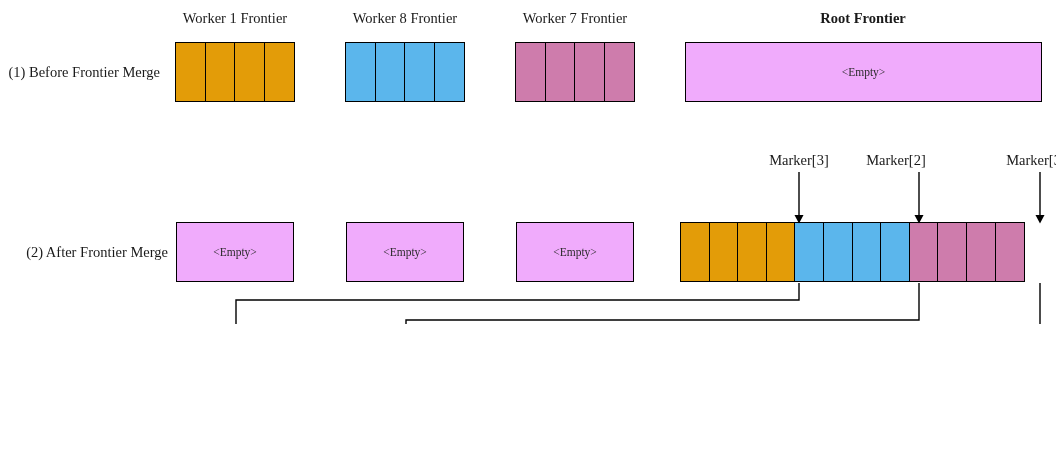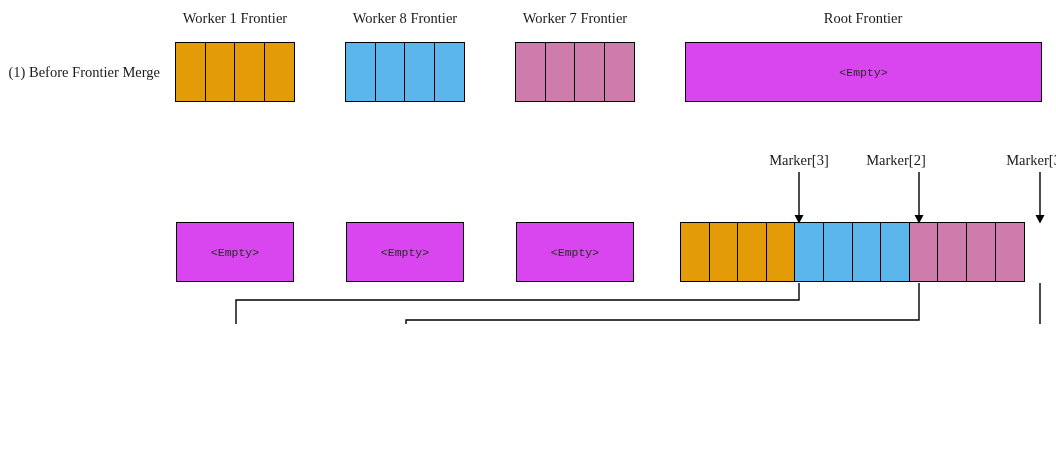--- a/index.html
+++ b/index.html
@@ -46,48 +46,49 @@
     box-sizing: border-box;
     border: 1.4px solid #000000;
     margin-right: -1.4px;
     flex: 1 1 auto;
   }
   .cell:last-child { margin-right: 0; }
   .empty-box {
     position: absolute;
     box-sizing: border-box;
     border: 1.6px solid #000000;
-    background: #d946ef;
+    background: #f0abfc;
     display: flex;
     align-items: center;
     justify-content: center;
-    font-family: Liberation Mono, monospace;
+    font-family: Liberation Serif, serif;
     font-size: 11.5px;
     color: #2b2b2b;
   }
   #connectors {
     position: absolute;
     left: 0;
     top: 0;
     width: 1056px;
     height: 464px;
     pointer-events: none;
   }
 </style>
 </head>
 <body>
 
 <div id="canvas">
 
   <div class="col-title" style="left:235px; top:10px;">Worker 1 Frontier</div>
   <div class="col-title" style="left:405px; top:10px;">Worker 8 Frontier</div>
   <div class="col-title" style="left:575px; top:10px;">Worker 7 Frontier</div>
-  <div class="col-title" style="left:863px; top:10px;">Root Frontier</div>
+  <div class="col-title" style="left:863px; top:10px;font-weight:bold;">Root Frontier</div>
 
   <div class="row-label" style="left:0; top:64px; width:160px;">(1) Before Frontier Merge</div>
+  <div class="row-label" style="left:8px; top:244px; width:160px;">(2) After Frontier Merge</div>
 
   <div class="frontier" style="left:175px; top:42px; width:120px; height:60px;">
       <div class="cell" style="background: rgb(227, 156, 8);"></div>
       <div class="cell" style="background: rgb(227, 156, 8);"></div>
       <div class="cell" style="background: rgb(227, 156, 8);"></div>
       <div class="cell" style="background: rgb(227, 156, 8);"></div>
     </div>
   <div class="frontier" style="left:345px; top:42px; width:120px; height:60px;">
       <div class="cell" style="background: rgb(91, 182, 236);"></div>
       <div class="cell" style="background: rgb(91, 182, 236);"></div>

